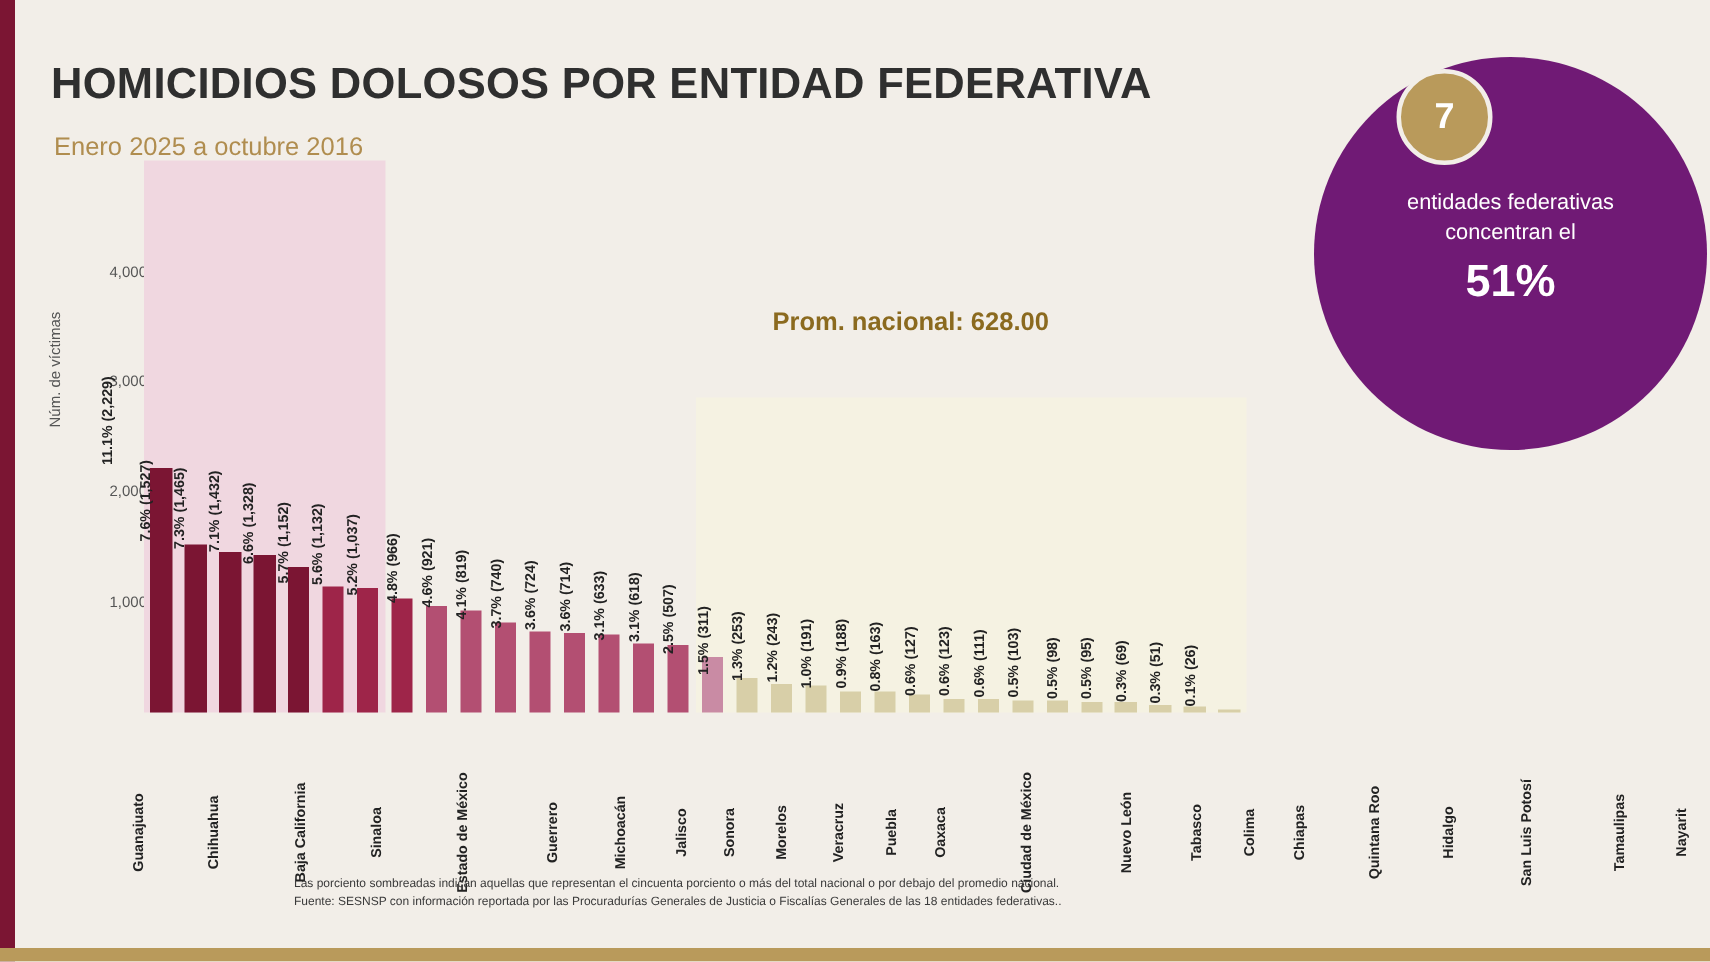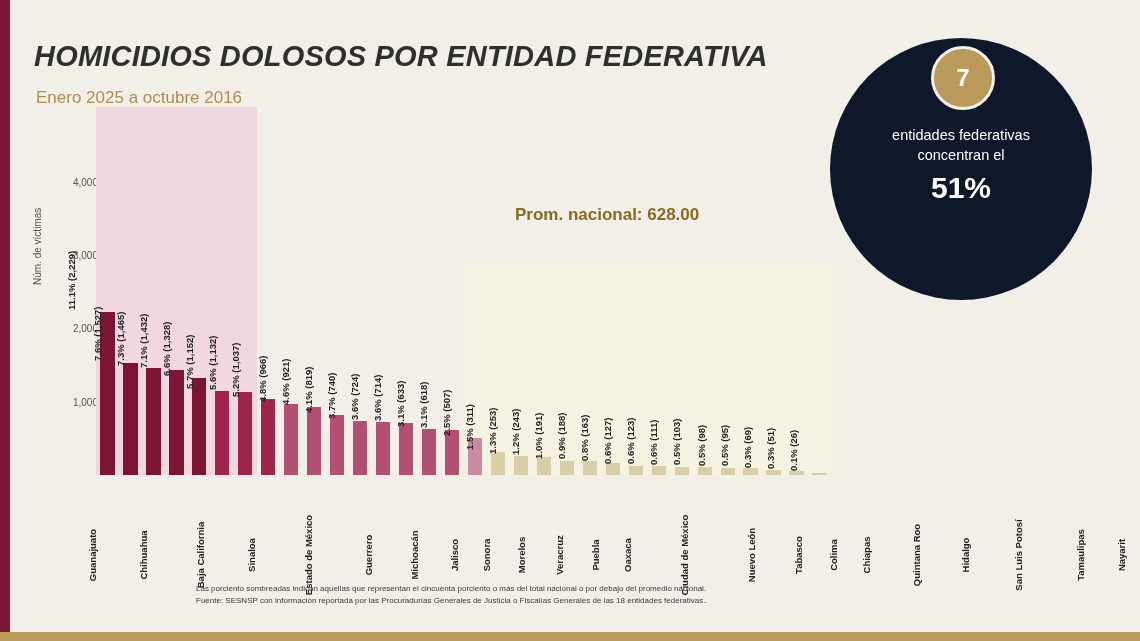--- a/index.html
+++ b/index.html
@@ -14,21 +14,21 @@
   .slide:before{
     content:"";position:absolute;left:0;top:0;width:10px;height:641px;
     background:#7b1533;
   }
   .slide:after{
     content:"";position:absolute;left:0;bottom:0;width:1140px;height:9px;
     background:#b99a5b;
   }
   .title{
     position:absolute;left:34px;top:40px;
-    font-size:29px;font-weight:bold;color:#2f2f2f;letter-spacing:.2px;font-style:italic;
+    font-size:29px;font-weight:bold;color:#2f2f2f;letter-spacing:.2px;
   }
   .subtitle{
     position:absolute;left:36px;top:88px;
     font-size:17px;color:#b08d4f;
   }
   
   .chart-wrap{
     position:absolute;left:34px;top:135px;width:810px;height:420px;
   }
   .ylabel{
@@ -78,22 +78,22 @@
     font-size:9.5px;color:#222;font-weight:bold;white-space:nowrap;
     transform:rotate(-90deg);transform-origin:center center;
     margin-top:40px;
   }
   .prom{
     position:absolute;left:515px;top:205px;
     font-size:17px;font-weight:bold;color:#8b6a1f;
   }
   
   .circle{
-    position:absolute;left:830px;top:38px;width:262px;height:262px;
-    border-radius:50%;background:#0f172a;color:#fff;text-align:center;
+    position:absolute;left:876px;top:38px;width:262px;height:262px;
+    border-radius:50%;background:#701a75;color:#fff;text-align:center;
   }
   .badge{
     position:absolute;left:931px;top:46px;width:58px;height:58px;border-radius:50%;
     background:#b99a5b;color:#fff;font-size:24px;font-weight:bold;
     display:flex;align-items:center;justify-content:center;
     border:3px solid #f2eee8;
   }
   .circle .l1{position:absolute;left:0;right:0;top:88px;font-size:14.5px;line-height:1.35;}
   .circle .big{position:absolute;left:0;right:0;top:133px;font-size:30px;font-weight:bold;}
   .circle .l2{position:absolute;left:0;right:0;top:176px;font-size:14.5px;line-height:1.35;}

